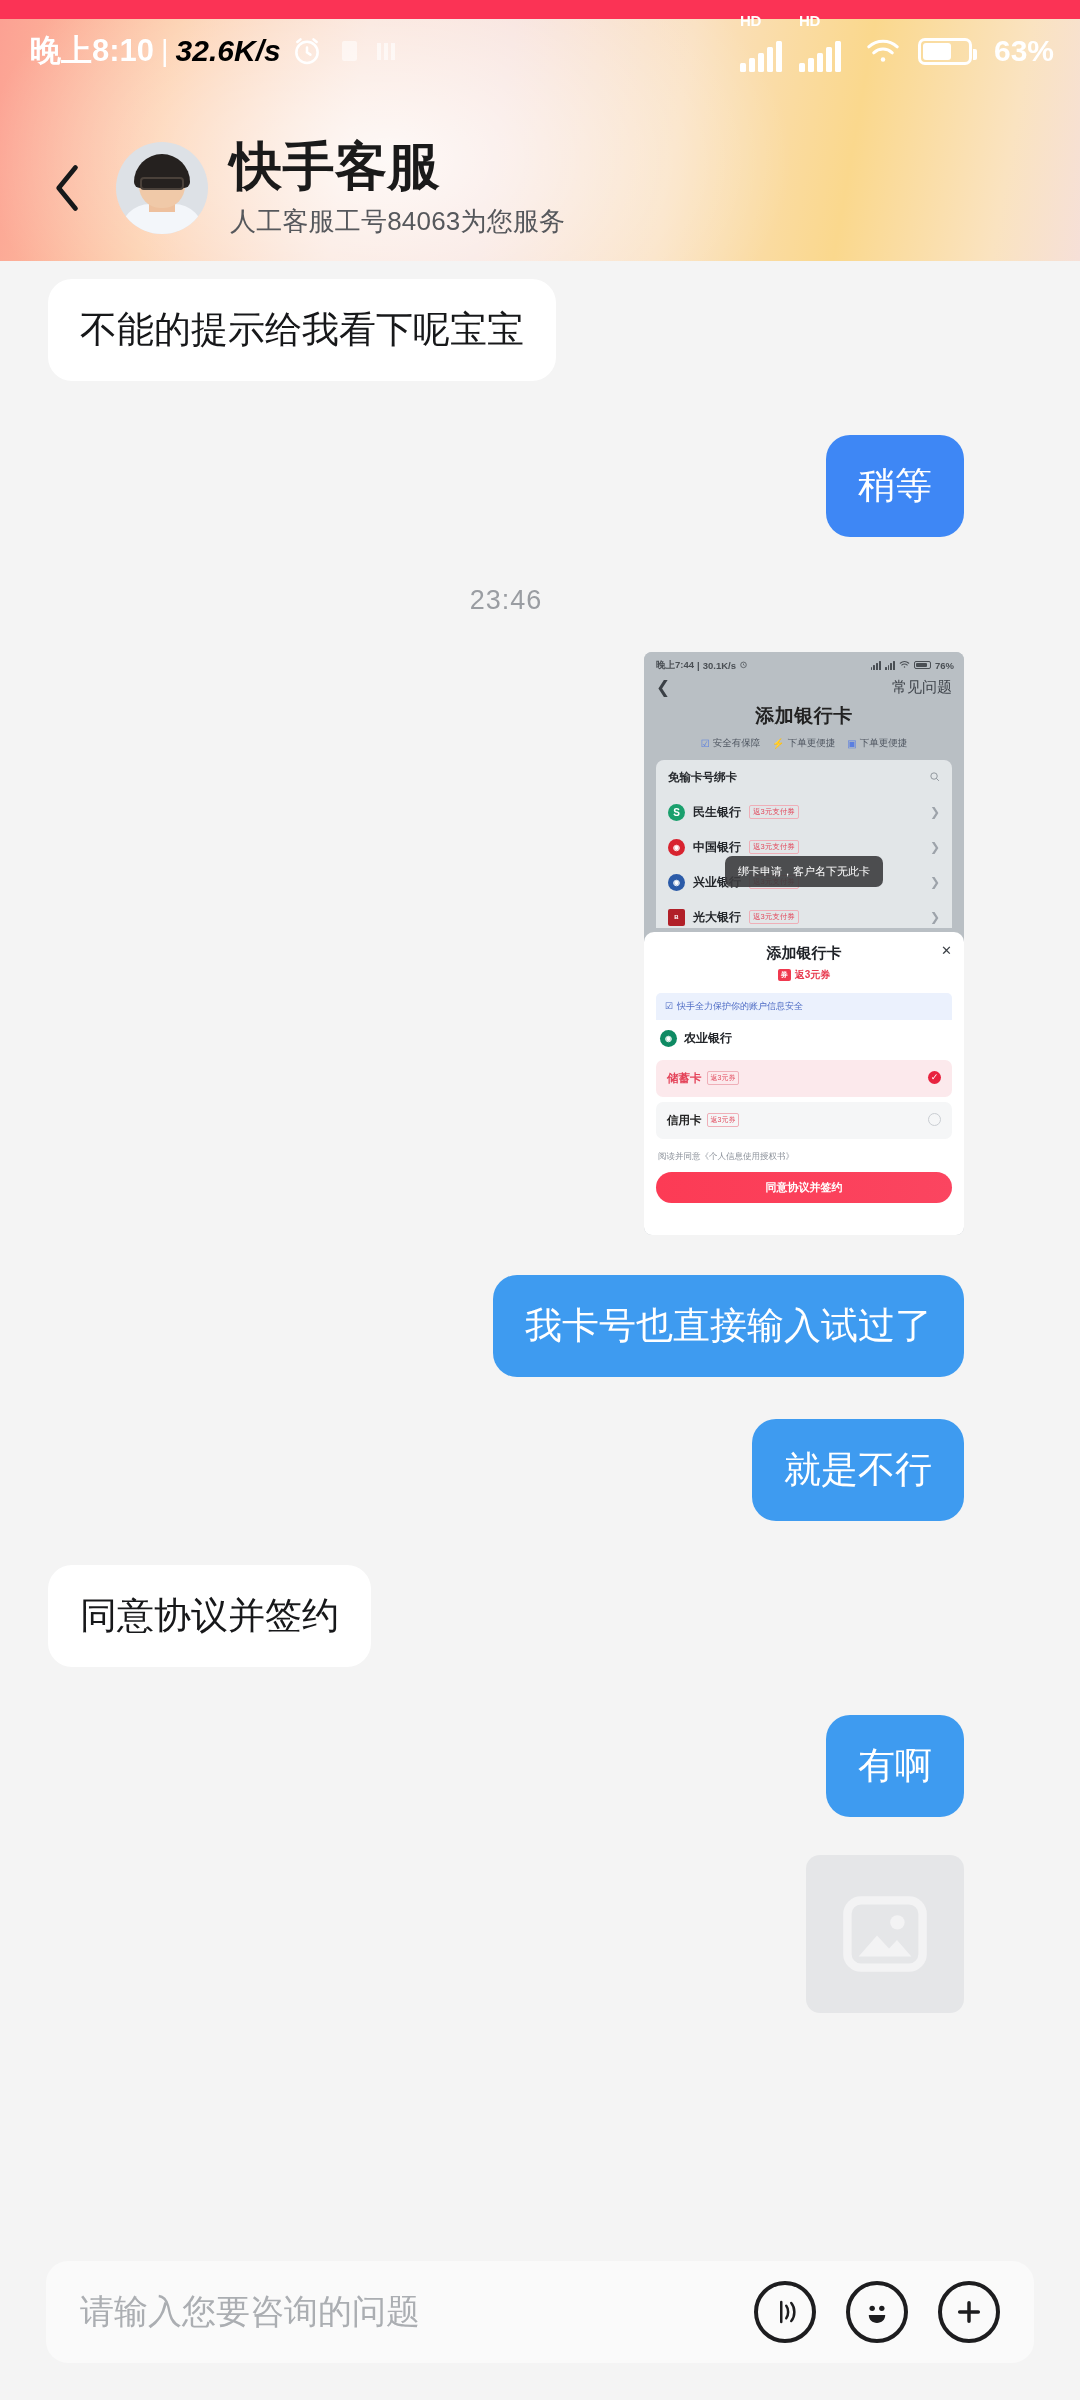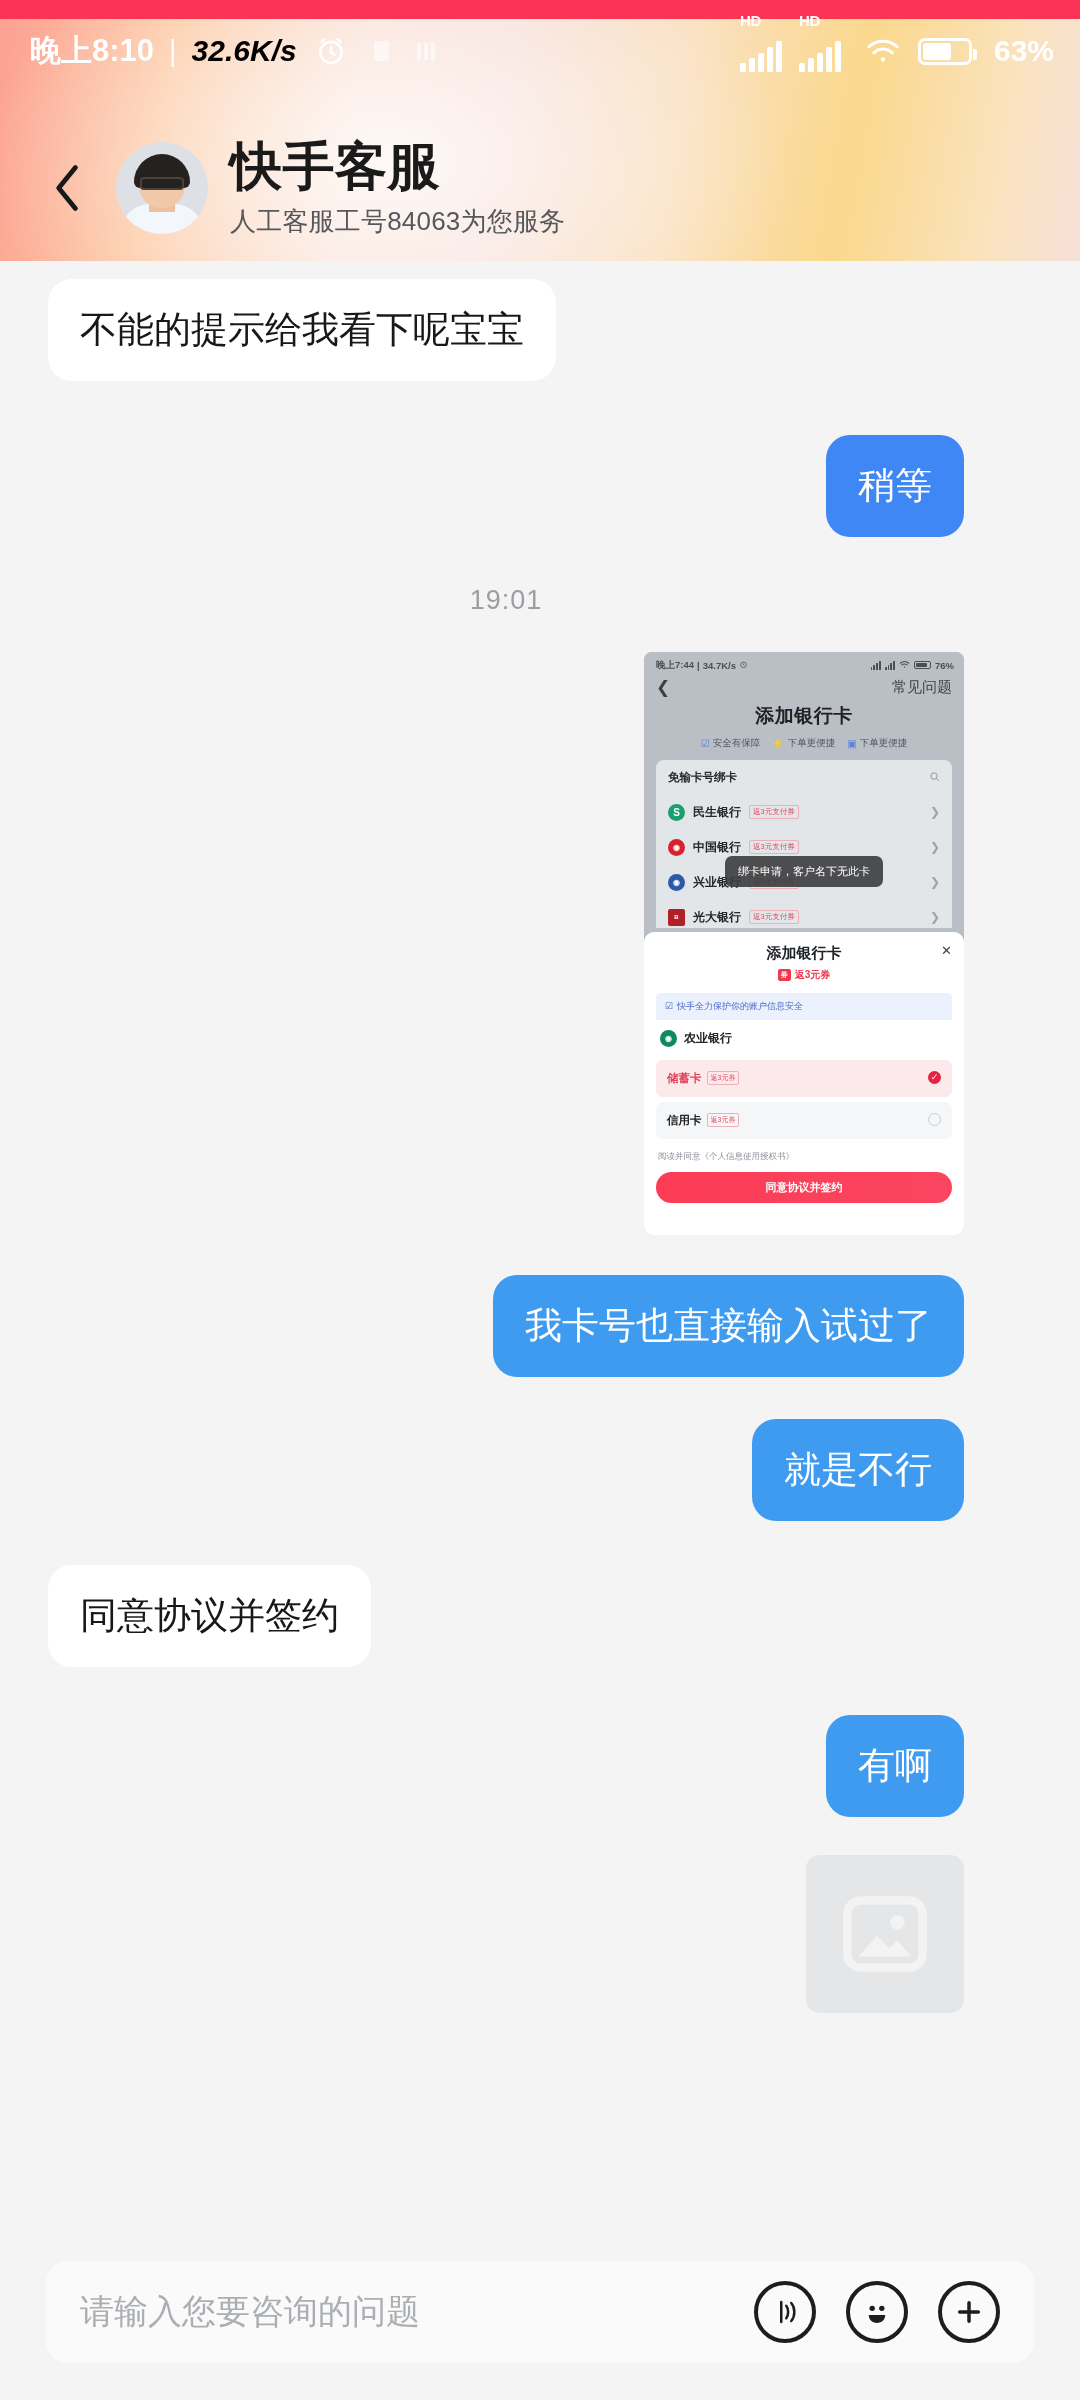--- a/index.html
+++ b/index.html
@@ -24,21 +24,21 @@
       radial-gradient(ellipse 560px 360px at 36% 58%, rgba(255,255,255,0.82) 0%, rgba(255,255,255,0.0) 72%),
       linear-gradient(100deg, #FCA193 0%, #FDC9A2 16%, #F9DDD0 33%, #F6DCD5 46%, #FAE0C0 62%, #FAD88D 78%, #FAE3C0 92%, #F6E0D8 100%);
   }
 
   
   .statusbar {
     position: absolute; top: 19px; left: 0; width: 1080px; height: 64px;
     display: flex; align-items: center; justify-content: space-between;
     padding: 0 26px 0 30px;
   }
-  .sb-left { display: flex; align-items: center; gap: 8px; color: #FFFFFF; }
+  .sb-left { display: flex; align-items: center; gap: 0; color: #FFFFFF; }
   .sb-time {
     font-size: 31px; font-weight: 700; color: #FFFFFF; letter-spacing: 0px;
     text-shadow: 0 0 1px rgba(0,0,0,.05);
   }
   .sb-sep { font-size: 29px; font-weight: 400; color: #FFF; margin: 0 7px; }
   .sb-speed { font-size: 30px; font-weight: 700; font-style: italic; color: #000000; }
   .sb-alarm { margin-left: 9px; display: inline-flex; align-items: center; }
   .sb-ghost { width: 15px; height: 20px; margin-left: 18px; border-radius: 2px;
               background: rgba(255,255,255,.55); }
   .sb-ghost2 { width: 20px; height: 17px; margin-left: 20px;
@@ -273,32 +273,32 @@
 
     <div class="row left" style="margin-top:18px;">
       <div class="bubble in">不能的提示给我看下呢宝宝</div>
     </div>
 
     <div class="row right" style="margin-top:54px;">
       <div class="bubble out">稍等</div>
     </div>
 
     <div class="row" style="margin-top:48px;">
-      <div class="ts">19:01</div>
+      <div class="ts">23:46</div>
     </div>
 
     <div class="row right" style="margin-top:36px;">
       <div class="shot">
 
         <div class="shot-top">
           <div class="shot-status">
             <span class="ss-left">
               <span>晚上7:44</span>
               <span>|</span>
-              <span>34.7K/s</span>
+              <span>30.1K/s</span>
               <span>
                 <svg width="9" height="9" viewBox="0 0 24 24" fill="none" stroke="#4A4F54" stroke-width="2">
                     <circle cx="12" cy="13" r="7.5"></circle>
                     <path d="M12 9.5V13l2.4 1.6"></path>
                   </svg>
               </span>
             </span>
             <span class="ss-right">
               <span class="ss-sig">
                   <i style="height:3px"></i>

